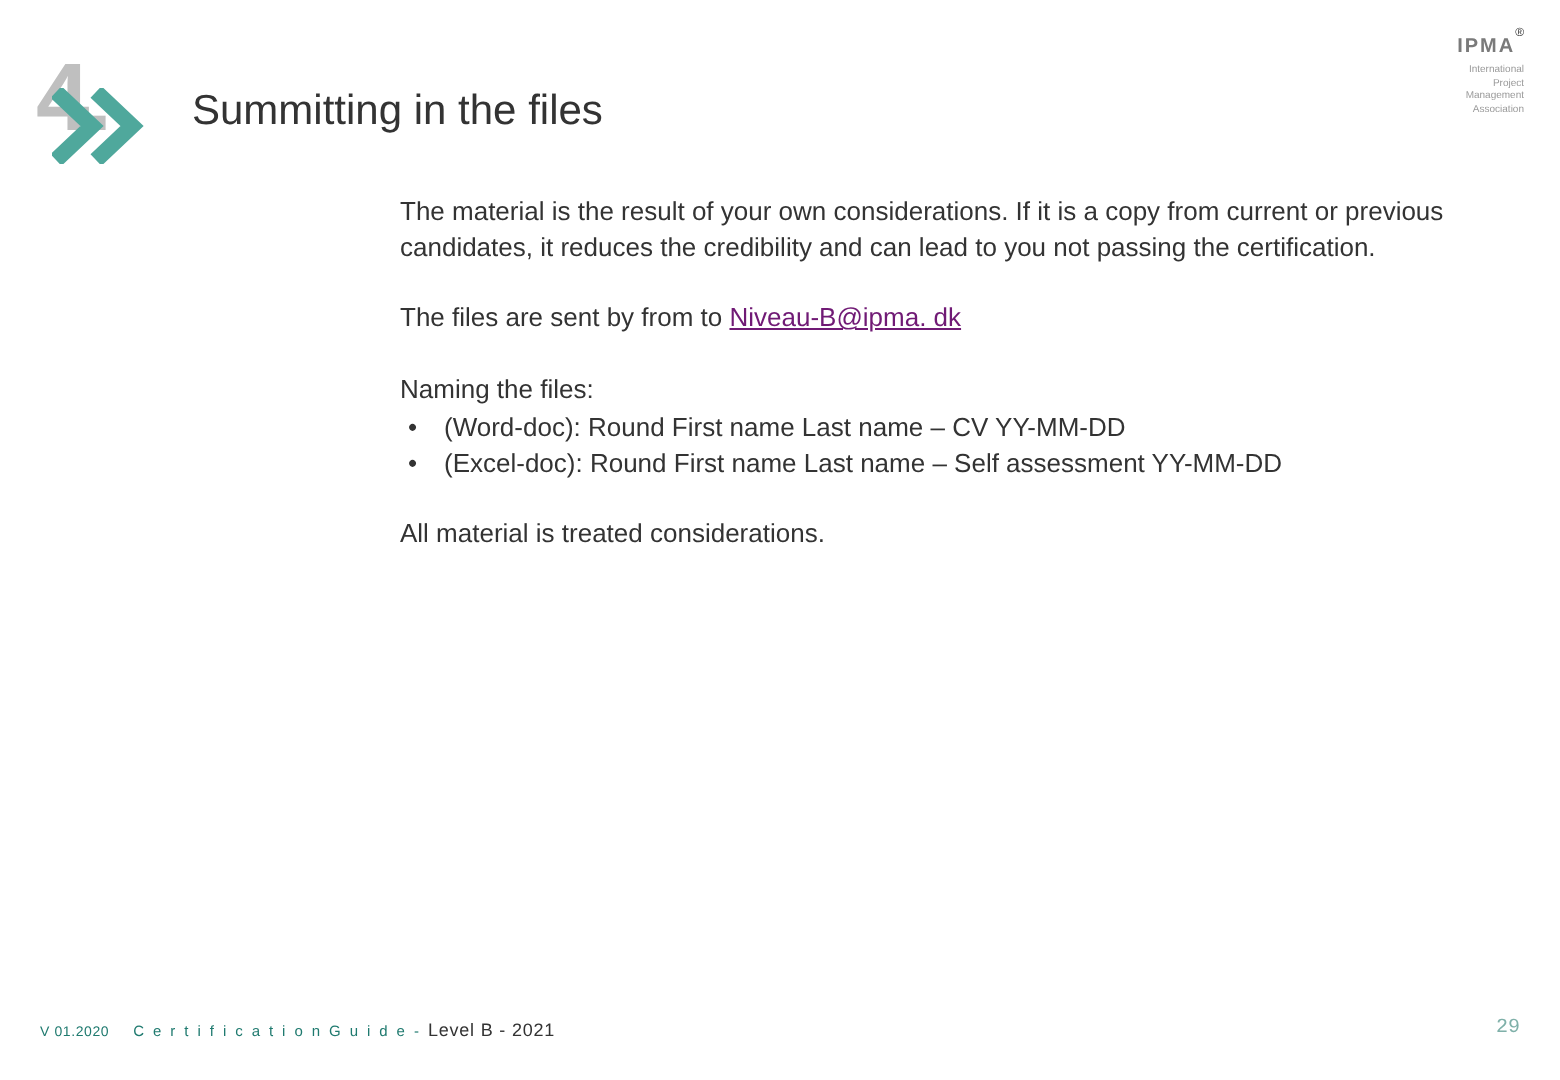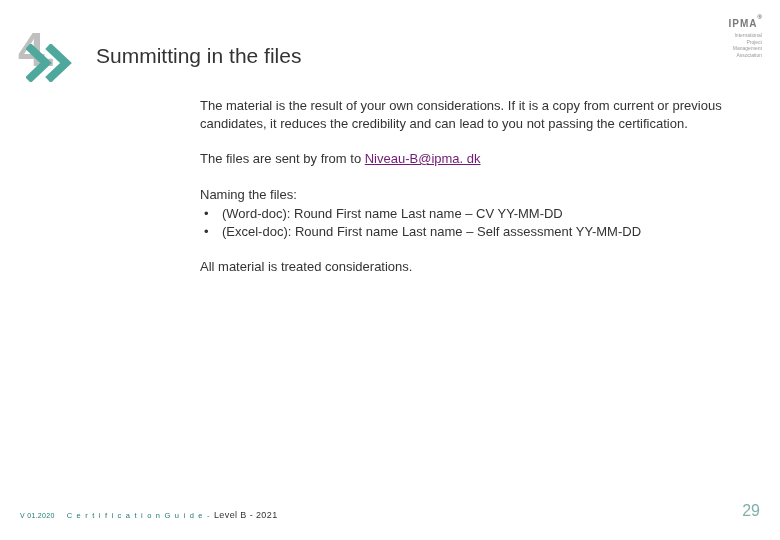--- a/index.html
+++ b/index.html
@@ -104,21 +104,21 @@
     color: #1f7a6f;
   }
   .footer-left {
     display: flex;
     align-items: baseline;
     gap: 12px;
   }
   .ver { letter-spacing: 0.3px; color:#1f7a6f; font-size:7px;}
   .guide { letter-spacing: 1.2px; font-size:7.5px; }
   .guide-sub { color:#333; letter-spacing:0.4px; font-size:9px;}
-  .pagenum { color: #7fb0a9; font-size: 16px; }
+  .pagenum { color: #7fb0a9; font-size: 10px; font-family: Liberation Mono, monospace; }
 </style>
 </head>
 <body>
 
 <div class="slide">
 
   <div class="header">
     <div class="num-wrap">
       <div class="big-num">4.</div>
       <svg class="chevrons" width="56" height="38" viewBox="0 0 56 38">

